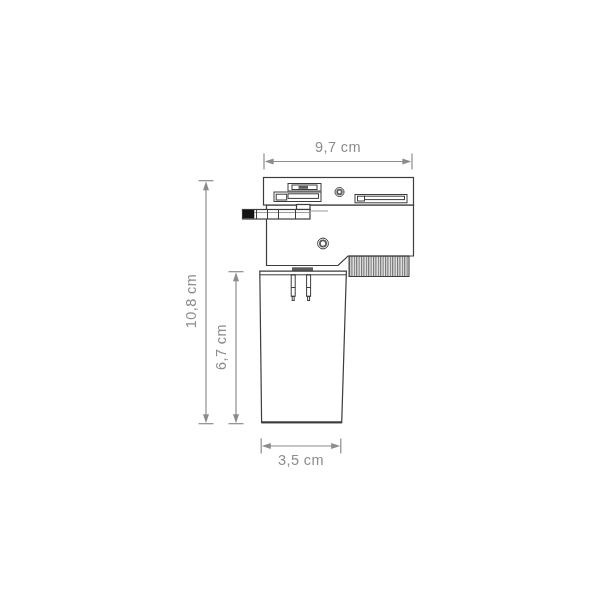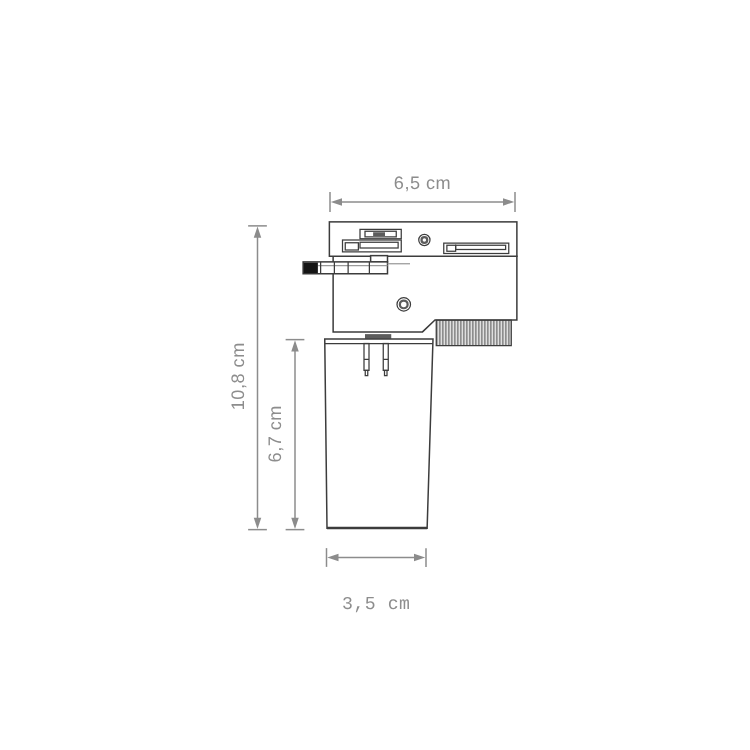--- a/index.html
+++ b/index.html
@@ -144,17 +144,17 @@
 
     <g>
       <line class="dim" x1="261.2" y1="438.5" x2="261.2" y2="453.5"></line>
       <line class="dim" x1="340.8" y1="438.5" x2="340.8" y2="453.5"></line>
       <line class="dim" x1="269" y1="446" x2="333" y2="446"></line>
       <path class="dimf" d="M261.8 446 L270.8 443 L270.8 449 Z"></path>
       <path class="dimf" d="M340.2 446 L331.2 443 L331.2 449 Z"></path>
     </g>
   </svg>
 
-  <div class="lbl" style="left:338px; top:147px;">6,5 cm</div>
+  <div class="lbl" style="left:338px; top:147px;">9,7 cm</div>
   <div class="lbl vert" style="left:191px; top:301px;">10,8 cm</div>
   <div class="lbl vert" style="left:221px; top:347px;">6,7 cm</div>
-  <div class="lbl" style="left:301px; top:484px;font-family:Liberation Mono, monospace;">3,5 cm</div>
+  <div class="lbl" style="left:301px; top:460px;">3,5 cm</div>
 </div>
 
 </body></html>

